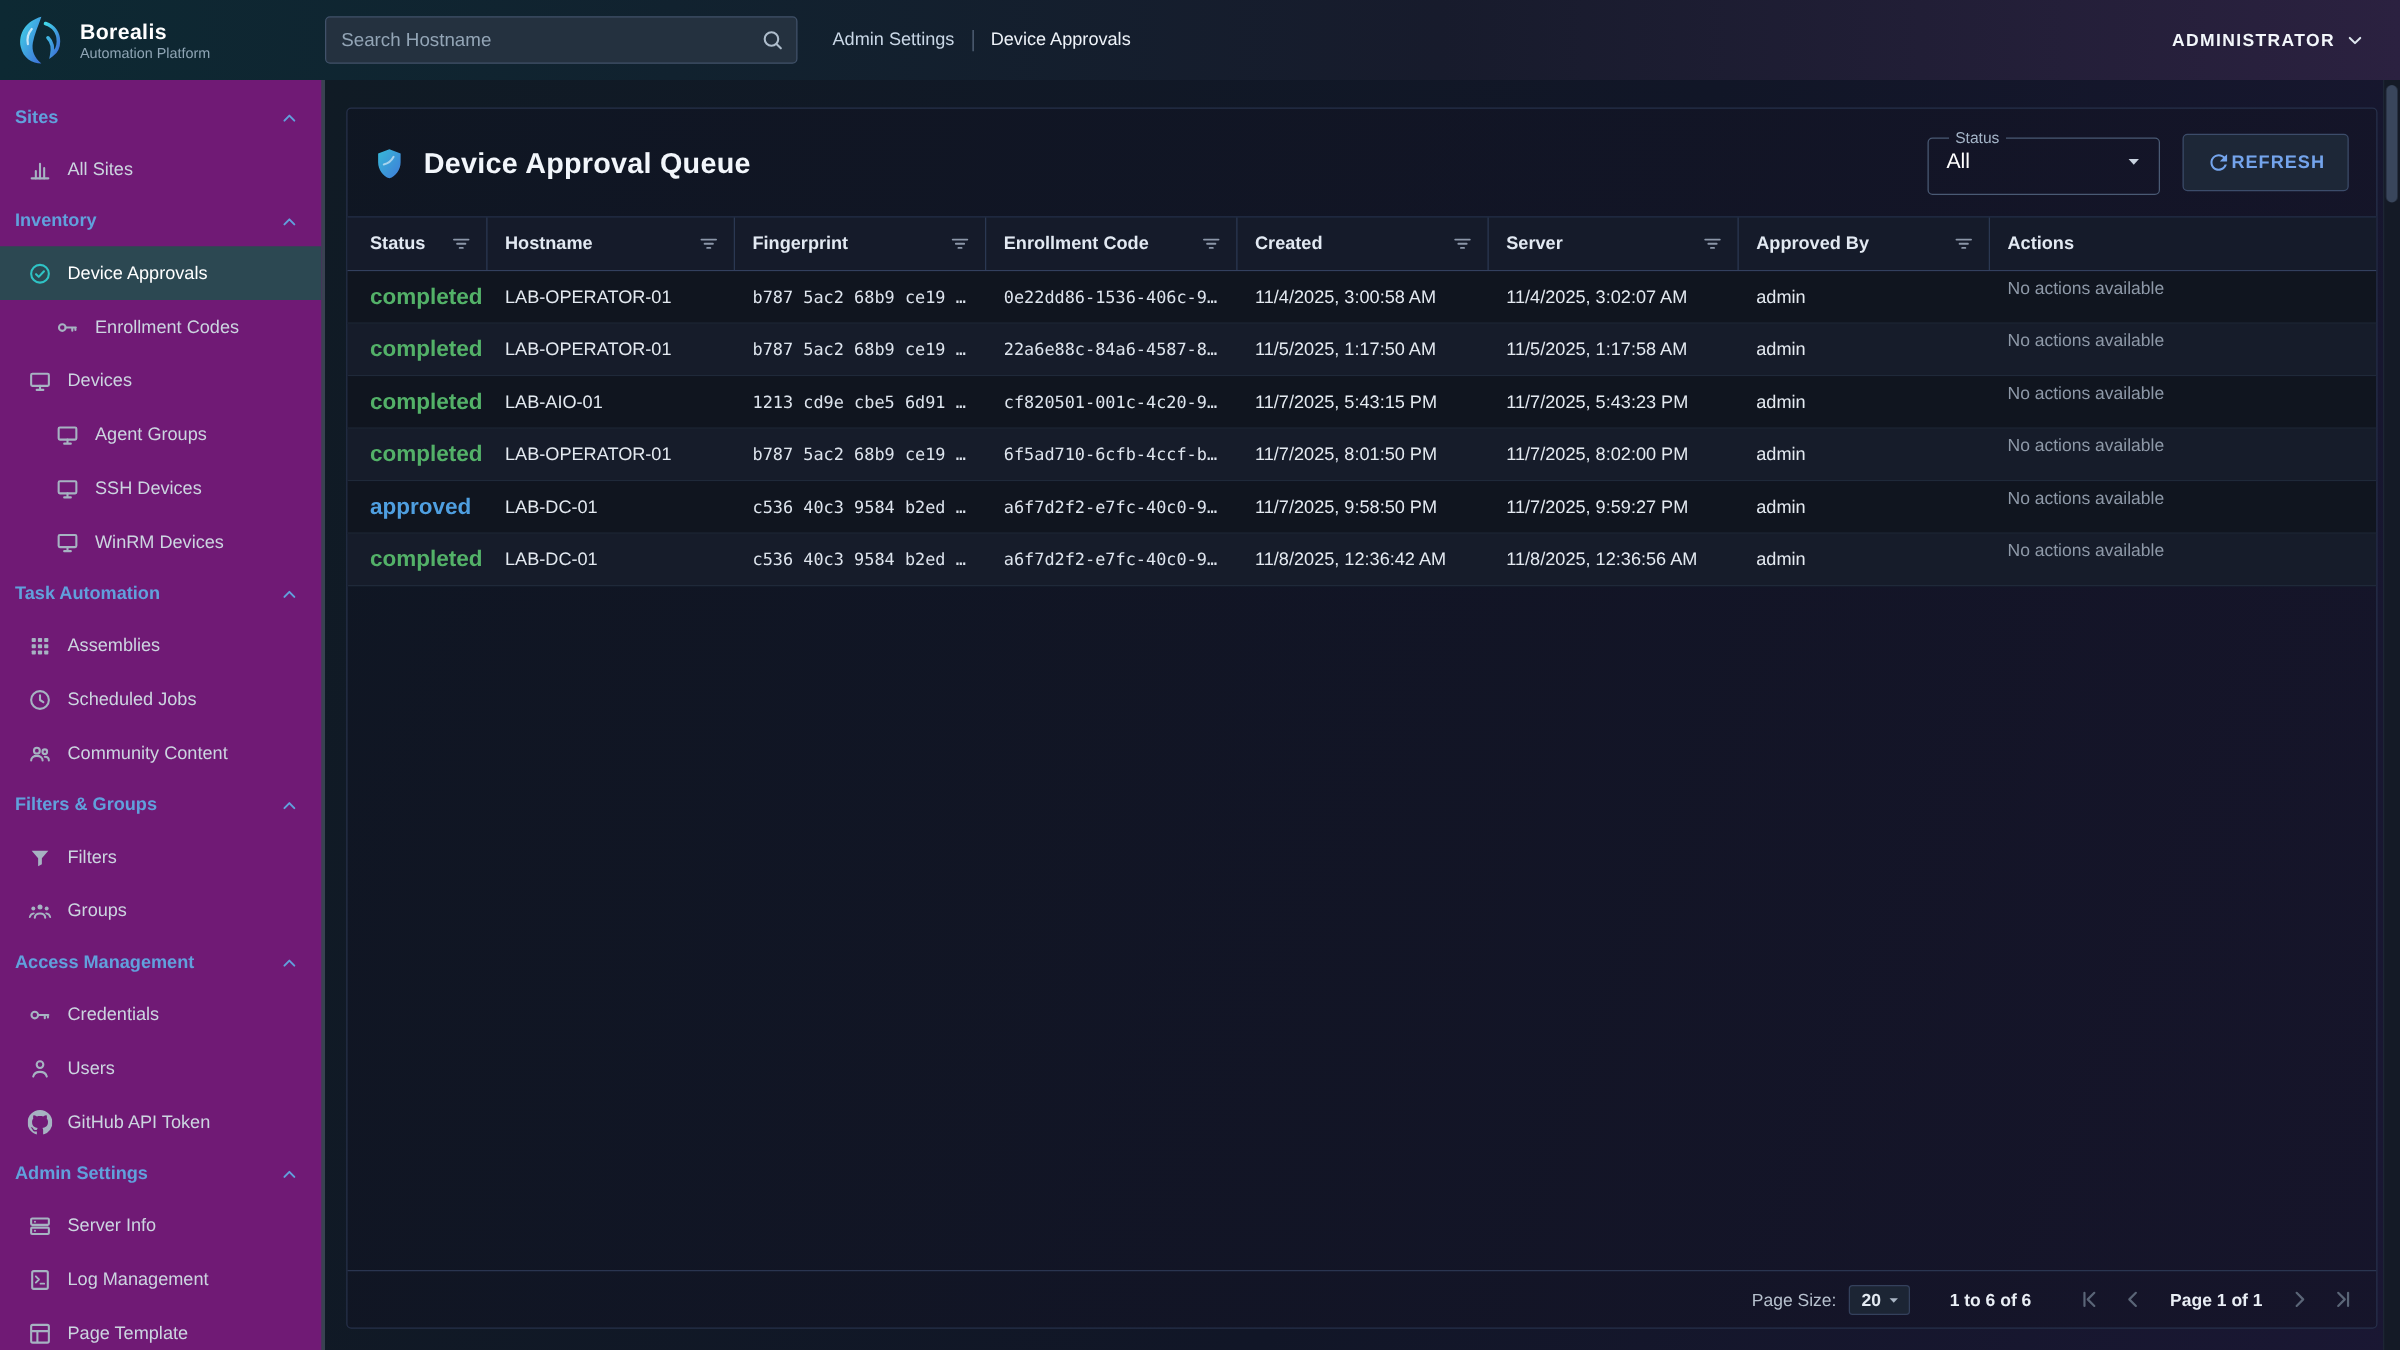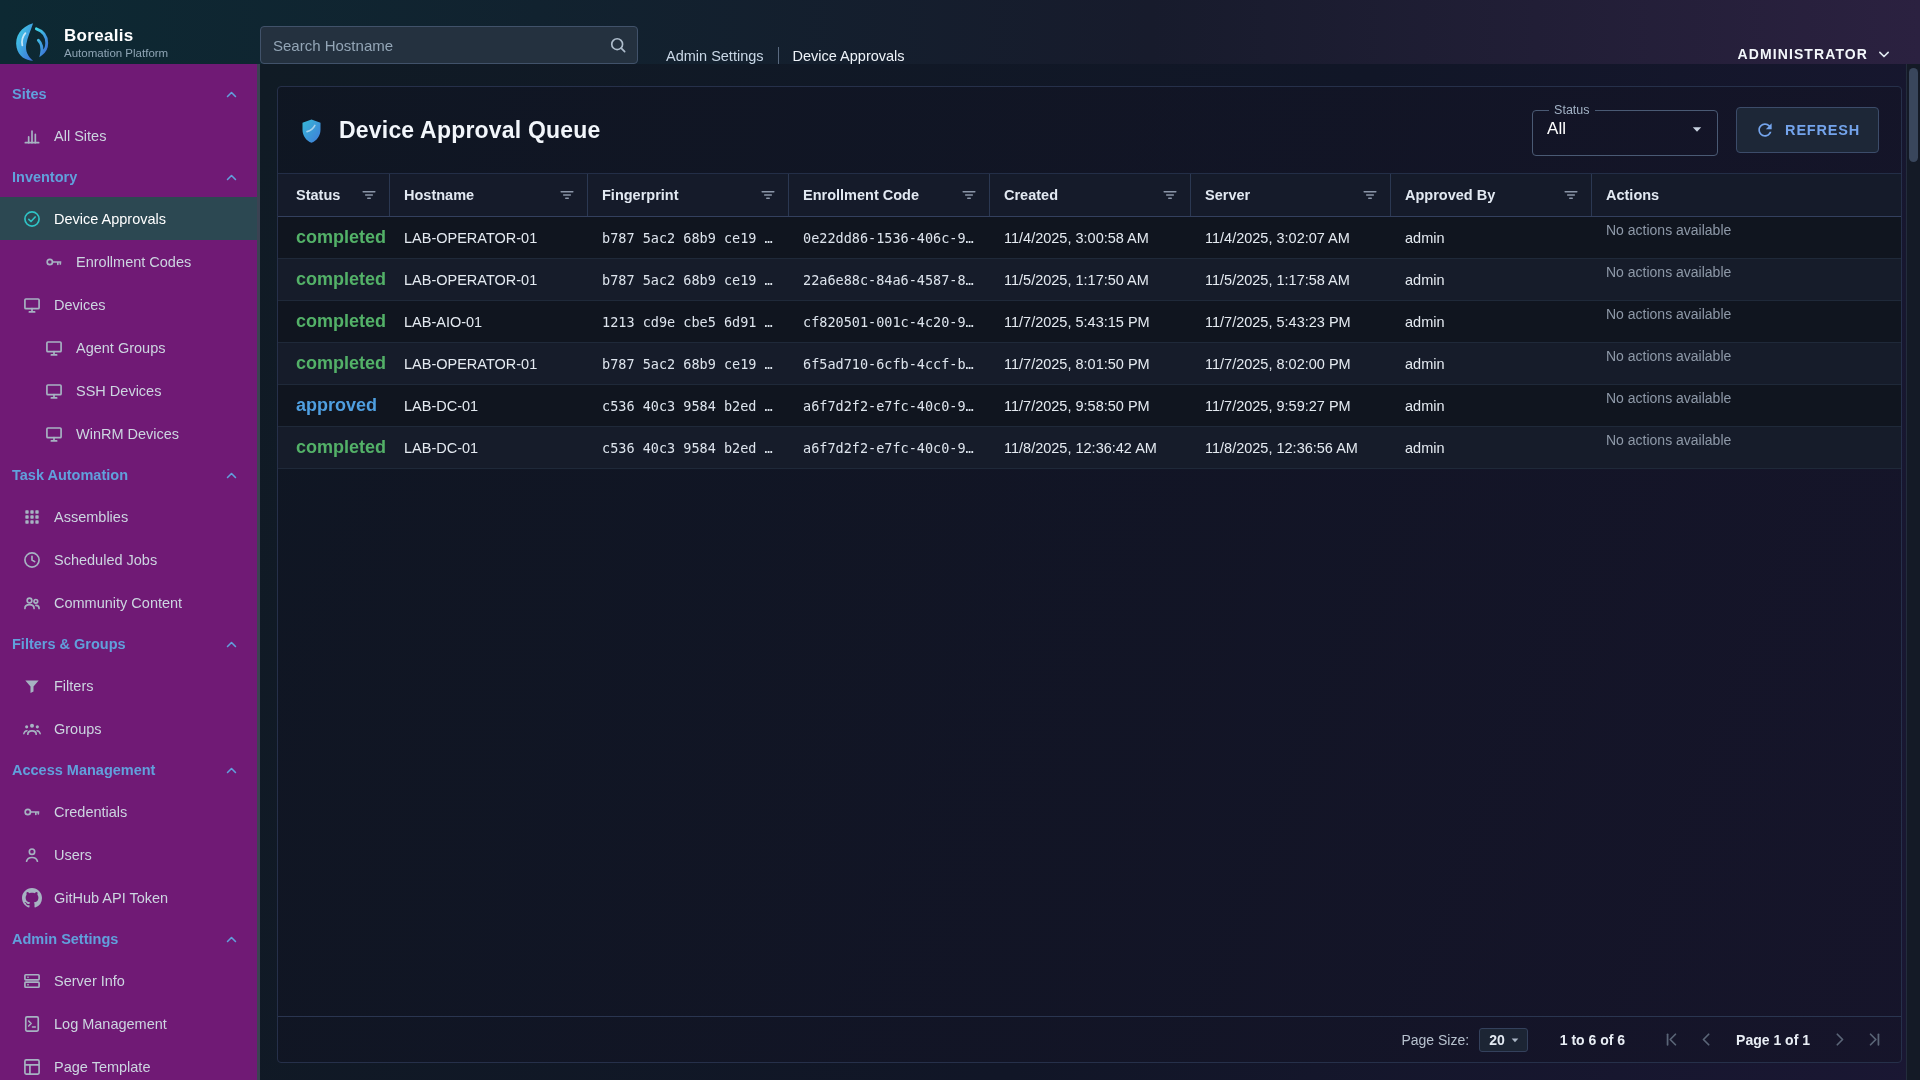--- a/index.html
+++ b/index.html
@@ -2,21 +2,21 @@
 <html><head>
 <meta charset="utf-8">
 <style>
   *{margin:0;padding:0;box-sizing:border-box}
   html,body{width:1920px;height:1080px;overflow:hidden;background:#0f1420;color:#e8edf4;
     font-family:"Liberation Sans","DejaVu Sans",sans-serif;font-size:14px}
   svg{display:block}
   .ic{width:20px;height:20px;flex:none}
 
   
-  .topbar{height:64px;display:flex;align-items:flex-end;position:relative;z-index:3;
+  .topbar{height:64px;display:flex;align-items:center;position:relative;z-index:3;
     background:linear-gradient(90deg,#0d2933 0%,#11222f 28%,#171b2c 60%,#2b2140 100%)}
   .brand{width:260px;flex:none;display:flex;align-items:center;gap:10px;padding-left:10px}
   .logo{width:44px;height:44px}
   .brand-name{font-size:17px;font-weight:700;color:#ffffff;letter-spacing:.3px}
   .brand-sub{font-size:11.5px;color:#8fa5b5;margin-top:1px}
   .searchbox{position:relative;width:378px;height:38px;flex:none}
   .search-input{width:100%;height:100%;background:#24313f;border:1px solid #41526a;border-radius:4px;
     color:#dfe7ef;font-size:15px;padding:0 40px 0 12px;outline:none;font-family:inherit}
   .search-input::placeholder{color:#93a5b6}
   .search-ic{position:absolute;right:10px;top:9px;color:#aebdcc}
@@ -51,21 +51,21 @@
   .panel-head{height:86px;flex:none;display:flex;align-items:center;padding:0 22px 0 20px}
   .shield{width:27px;height:27px}
   .page-title{font-size:23px;font-weight:700;margin-left:14px;letter-spacing:.2px;color:#f2f6fb}
   .head-controls{margin-left:auto;display:flex;align-items:center;gap:18px}
   fieldset.status-select{width:186px;height:52px;border:1px solid #4a5a74;border-radius:4px;
     padding:0 10px 0 14px;cursor:pointer;background:transparent}
   fieldset.status-select legend{font-size:12.5px;line-height:1;color:#a3b3c6;padding:0 5px;margin-left:2px}
   .sel-row{display:flex;align-items:center;justify-content:space-between;margin-top:2px}
   .sel-value{font-size:17px;color:#ffffff}
   .sel-caret{color:#c9d3e0;width:20px;height:20px}
-  .refresh-btn{height:46px;display:flex;align-items:center;gap:10px;padding:0 18px;background:#1d2737;
+  .refresh-btn{height:46px;display:flex;align-items:center;padding:0 18px;background:#1d2737;
     border:1px solid #3c4c6a;border-radius:4px;color:#74a4ec;font-weight:700;font-size:14.5px;
     letter-spacing:.8px;cursor:pointer;font-family:inherit}
   .refresh-btn .ic{width:20px;height:20px}
 
   
   .thead,.trow{display:grid;grid-template-columns:112px 198px 201px 201px 201px 200px 201px 1fr}
   .thead{height:44px;flex:none;background:#151b2a;border-top:1px solid #232e47;border-bottom:1px solid #33405e}
   .th{display:flex;align-items:center;justify-content:space-between;padding:0 10px 0 14px;
     font-size:14.5px;font-weight:700;color:#e2e9f2;border-right:1px solid #2b3852;white-space:nowrap}
   .th:first-child{padding-left:18px}

